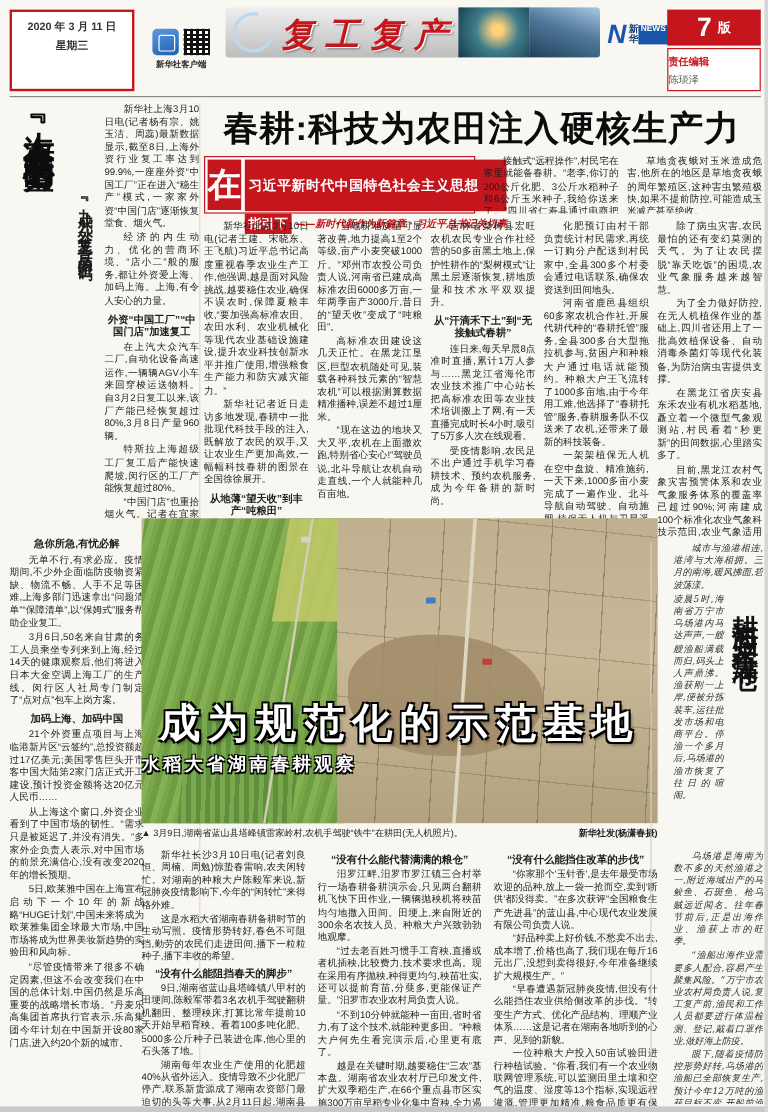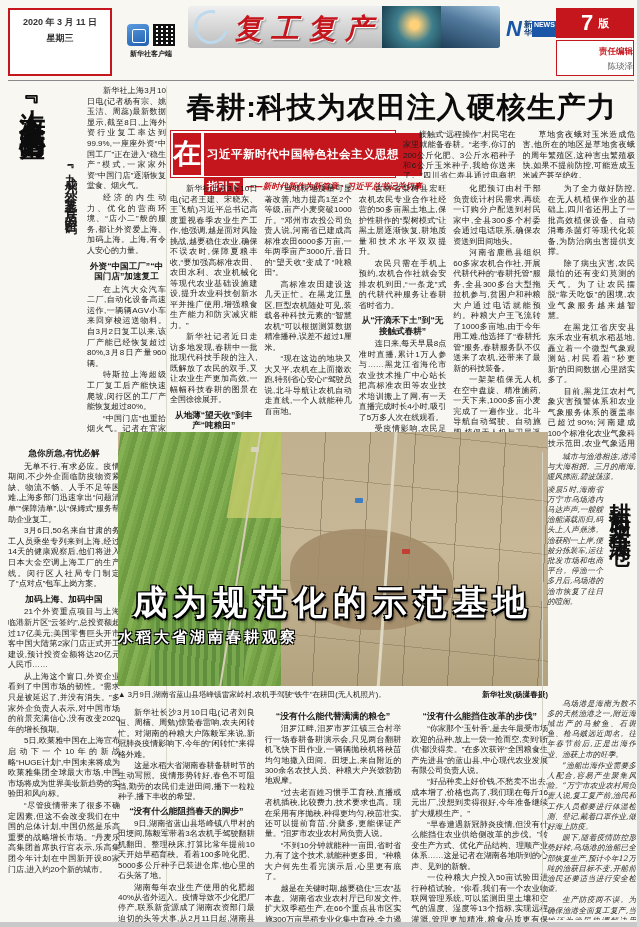--- a/index.html
+++ b/index.html
@@ -27,21 +27,21 @@
   .sp2{flex:1;background:linear-gradient(200deg,#a8c9e2 0%,#51799b 45%,#20405c 100%)}
   .news-logo{position:absolute;left:506px;top:16px;width:46px;height:26px;display:flex;align-items:center;gap:2px}
   .nl-n{color:#1a56a8;font-size:22px;font-weight:900;font-style:italic;line-height:22px}
   .nl-right{display:flex;flex-direction:row;line-height:8px}
   .nl-cn{font-size:8px;font-weight:900;color:#123c74}
   .nl-en{font-size:7px;font-weight:700;color:#fff;background:#1a56a8;padding:0 2px}
   .nl-arrow{width:0;height:0;border-left:7px solid #c5161d;border-top:4px solid transparent;border-bottom:4px solid transparent;margin-left:1px}
   .pageno{position:absolute;left:556px;top:8px;width:78px;height:30px;background:#c5161d;color:#fff;display:flex;align-items:center;justify-content:center;gap:5px}
   .pageno-num{font-size:22px;font-weight:900;line-height:22px}
   .pageno-ban{font-size:11px;font-weight:700}
-  .editor{position:absolute;left:556px;top:40px;width:78px;height:36px;border:1px solid #c5161d;background:#fff;text-align:right;padding-top:5px}
+  .editor{position:absolute;left:556px;top:40px;width:78px;height:36px;border:1px solid #c5161d;background:#fff;text-align:left;padding-top:5px}
   .editor-label{color:#c5161d;font-size:8.5px;font-weight:700}
   .editor-name{color:#555;font-size:8.5px;margin-top:3px}
   .hrule{position:absolute;left:8px;top:80px;width:626px;border-top:1px solid #8a8a8a}
   
   .p{text-indent:2em;margin:0 0 1px;text-align:justify}
   .subh{font-weight:900;text-align:center;font-size:8.6px;margin:4px 0 3px;text-indent:0}
   
   .leftblock{position:absolute;left:8px;top:86px;width:158px;height:834px;overflow:hidden}
   .left-top{display:flex;height:348px;overflow:hidden}
   .vtitle{writing-mode:vertical-rl;text-orientation:upright;width:50px;font-size:26px;font-weight:900;letter-spacing:3px;color:#0d0d0d;line-height:50px}
@@ -83,21 +83,21 @@
     text-shadow:-1.5px -1.5px 0 #000,1.5px -1.5px 0 #000,-1.5px 1.5px 0 #000,1.5px 1.5px 0 #000,2px 3px 3px rgba(0,0,0,.5)}
   .ph-sub{position:absolute;left:0;right:0;top:196px;text-align:left;font-size:15px;font-weight:700;letter-spacing:3px;color:#fff;
     text-shadow:-1px -1px 0 #000,1px -1px 0 #000,-1px 1px 0 #000,1px 1px 0 #000}
   .caption-row{position:absolute;left:118px;top:690px;width:430px;font-size:7.6px;color:#222;display:flex;justify-content:space-between}
   .caption-credit{font-weight:700;white-space:nowrap;margin-left:8px}
   
   .hunan{position:absolute;left:118px;top:708px;width:430px;height:214px;display:flex;gap:10px}
   .hcol{flex:1;font-size:8px;line-height:10.4px;overflow:hidden}
   .qsubh{font-weight:900;text-align:center;font-size:8.8px;margin:3px 0;text-indent:0}
   
-  .essay{position:absolute;left:542px;top:452px;width:94px;height:468px;overflow:hidden;border-left:1px solid #d5d2c8;padding-left:4px;
+  .essay{position:absolute;left:542px;top:452px;width:94px;height:468px;overflow:hidden;border-left:1px solid #d5d2c8;padding-left:18px;
     font-family:"DejaVu Serif",serif;font-style:italic;font-size:7.6px;line-height:10.2px;color:#2e2d2a}
   .essay-mid{display:flex;height:212px;margin:2px 0}
   .essay-midtext{width:56px;text-align:justify}
   .essay-vtitle{flex:1;writing-mode:vertical-rl;text-orientation:upright;font-style:normal;font-weight:900;font-size:22px;
     letter-spacing:7px;color:#111;font-family:"DejaVu Serif",serif;line-height:30px;margin-left:3px}
   
   .vr{position:absolute;top:86px;height:834px;border-left:1px solid #ddd9cd}
   .page-edge{position:absolute;left:0;right:0;bottom:0;height:5px;background:#c9c9c9}
   .page-edge-r{position:absolute;top:0;bottom:0;right:0;width:3px;background:#d6d6d6}
 </style>
@@ -203,34 +203,33 @@
     <p class="subh" data-name="section-subhead">从地薄“望天收”到丰产“吨粮田”</p>
     <p class="p" data-name="paragraph">为了改变困境,邓州市政府出资成立土地开发公司,将农民土地流转集中,孟楼镇5.7万多亩耕地引来了丹江水,11座泵站灌渠将丹江水送过4.8公里,地薄“望天收”逐渐成为历史。</p>
   </div>
   <div class="col" data-name="main-column-2">
     <p class="p" data-name="paragraph">“当地耕地质量可显著改善,地力提高1至2个等级,亩产小麦突破1000斤。”邓州市农投公司负责人说,河南省已建成高标准农田6000多万亩,一年两季亩产3000斤,昔日的“望天收”变成了“吨粮田”。</p>
     <p class="p" data-name="paragraph">高标准农田建设这几天正忙。在黑龙江垦区,巨型农机随处可见,装载各种科技元素的“智慧农机”可以根据测算数据精准播种,误差不超过1厘米。</p>
     <p class="p" data-name="paragraph">“现在这边的地块又大又平,农机在上面撒欢跑,特别省心安心!”驾驶员说,北斗导航让农机自动走直线,一个人就能种几百亩地。</p>
   </div>
   <div class="col" data-name="main-column-3">
     <p class="p" data-name="paragraph">吉林省梨树县宏旺农机农民专业合作社经营的50多亩黑土地上,保护性耕作的“梨树模式”让黑土层逐渐恢复,耕地质量和技术水平双双提升。</p>
-    <p class="p" data-name="paragraph">农民只需在手机上预约,农机合作社就会安排农机到田,“一条龙”式的代耕代种服务让春耕省时省力。</p>
     <p class="subh" data-name="section-subhead">从“汗滴禾下土”到“无接触式春耕”</p>
     <p class="p" data-name="paragraph">连日来,每天早晨8点准时直播,累计1万人参与……黑龙江省海伦市农业技术推广中心站长把高标准农田等农业技术培训搬上了网,有一天直播完成时长4小时,吸引了5万多人次在线观看。</p>
     <p class="p" data-name="paragraph">受疫情影响,农民足不出户通过手机学习春耕技术、预约农机服务,成为今年备耕的新时尚。</p>
   </div>
   <div class="col" data-name="main-column-4">
     <p class="p" data-name="paragraph">化肥预订由村干部负责统计村民需求,再统一订购分户配送到村民家中,全县300多个村委会通过电话联系,确保农资送到田间地头。</p>
     <p class="p" data-name="paragraph">河南省鹿邑县组织60多家农机合作社,开展代耕代种的“春耕托管”服务,全县300多台大型拖拉机参与,贫困户和种粮大户通过电话就能预约。种粮大户王飞流转了1000多亩地,由于今年用工难,他选择了“春耕托管”服务,春耕服务队不仅送来了农机,还带来了最新的科技装备。</p>
     <p class="p" data-name="paragraph">一架架植保无人机在空中盘旋、精准施药,一天下来,1000多亩小麦完成了一遍作业。北斗导航自动驾驶、自动施肥,植保无人机与卫星遥感“加入”,让春耕更具科技感。</p>
 
   </div>
   <div class="col" data-name="main-column-5">
+    <p class="p" data-name="paragraph">除了病虫灾害,农民最怕的还有变幻莫测的天气。为了让农民摆脱“靠天吃饭”的困境,农业气象服务越来越智慧。</p>
     <p class="p" data-name="paragraph">为了全力做好防控,在无人机植保作业的基础上,四川省还用上了一批高效植保设备、自动消毒杀菌灯等现代化装备,为防治病虫害提供支撑。</p>
-    <p class="p" data-name="paragraph">除了病虫灾害,农民最怕的还有变幻莫测的天气。为了让农民摆脱“靠天吃饭”的困境,农业气象服务越来越智慧。</p>
     <p class="p" data-name="paragraph">在黑龙江省庆安县东禾农业有机水稻基地,矗立着一个微型气象观测站,村民看着“秒更新”的田间数据,心里踏实多了。</p>
     <p class="p" data-name="paragraph">目前,黑龙江农村气象灾害预警体系和农业气象服务体系的覆盖率已超过90%;河南建成100个标准化农业气象科技示范田,农业气象适用技术推广覆盖54个人工影响天气作业点,与成片的绿色麦田相映成趣。</p>
 
   </div>
 </div>
 
 <div class="photo" data-name="aerial-paddy-photo">
   <div class="ph-green" data-name="green-fields-area"></div>
   <div class="ph-yellow" data-name="yellow-field-patch"></div>
   <div class="ph-green2" data-name="green-field-patch"></div>

